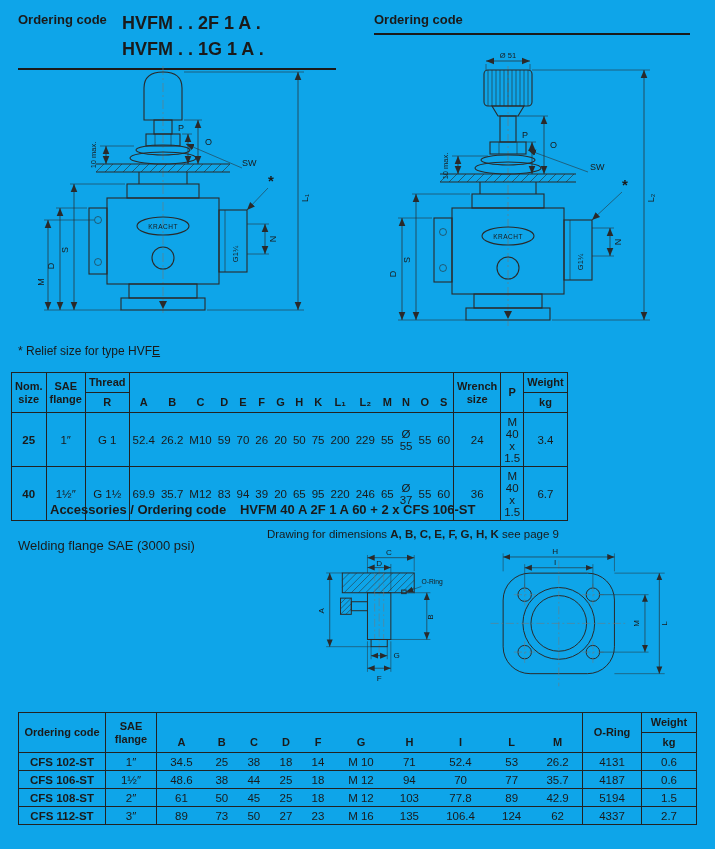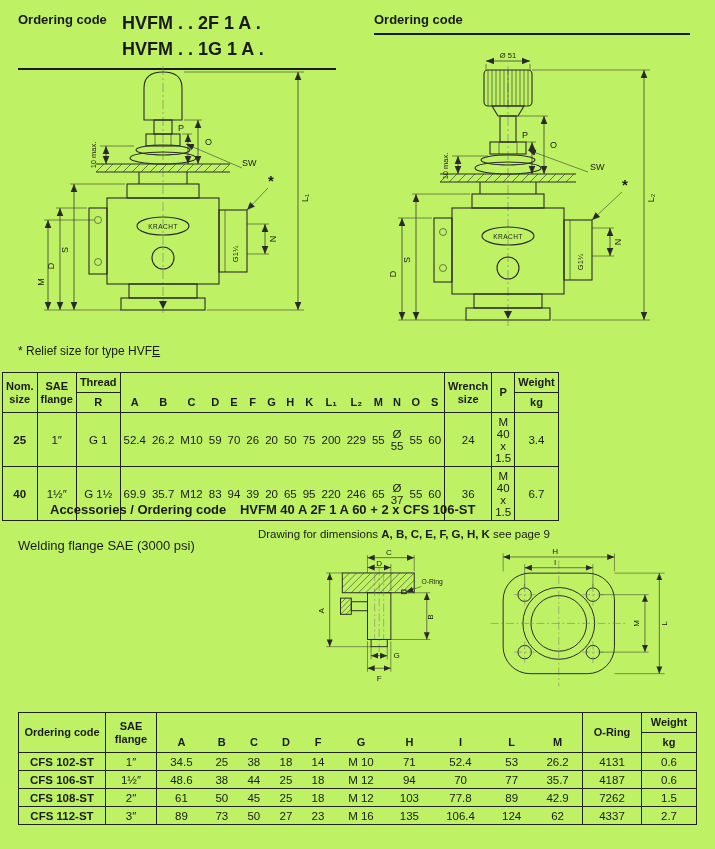--- a/index.html
+++ b/index.html
@@ -1,16 +1,16 @@
 <!DOCTYPE html>
 <html><head>
 <meta charset="utf-8">
 <style>
   html,body{margin:0;padding:0;background:#fff;}
-  .page{position:relative;width:715px;height:849px;background:#bef264;color:#1a1a1a;
+  .page{position:relative;width:715px;height:849px;background:#0ea5e9;color:#1a1a1a;
         font-family:"Liberation Sans",sans-serif;overflow:hidden;}
   .abs{position:absolute;}
   
   .oc-block{display:flex;align-items:flex-start;border-bottom:2px solid #1a1a1a;padding-bottom:6px;}
   .oc-label{font-size:13px;font-weight:bold;width:104px;padding-top:2px;}
   .oc-codes{font-size:18px;font-weight:bold;line-height:1.45;}
   
   .note{font-size:12px;}
   .ul{text-decoration:underline;}
   .heading{font-weight:bold;font-size:13px;}
@@ -193,21 +193,21 @@
     <line class="ext" x1="214" y1="178" x2="236" y2="178"></line>
       <line class="ext" x1="214" y1="206" x2="236" y2="206"></line>
     <line class="dim" x1="232" y1="178" x2="232" y2="206" marker-start="url(#ar2)" marker-end="url(#ar2)"></line>
     <text transform="translate(243,192) rotate(-90)" text-anchor="middle">N</text>
   </svg>
 
   <div class="abs note" style="left:18px;top:344px;">
     <span>* Relief size for type HVF</span><span class="ul">E</span>
   </div>
 
-  <div class="abs" style="left:2px;top:372px;width:548px;">
+  <div class="abs" style="left:11px;top:372px;width:548px;">
     <table class="dtable t1">
       <thead>
         <tr>
           <th rowspan="2" class="vr w-nom">Nom. size</th>
           <th rowspan="2" class="vr w-sae">SAE flange</th>
           <th class="vr">Thread</th>
           <th colspan="15" class="vr nb"></th>
           <th rowspan="2" class="vr w-wr">Wrench size</th>
           <th rowspan="2" class="vr w-p">P</th>
           <th class="w-wt">Weight</th>
@@ -434,21 +434,21 @@
             <td class="c2">61</td>
             <td class="c3">50</td>
             <td class="c4">45</td>
             <td class="c5">25</td>
             <td class="c6">18</td>
             <td class="c7">M 12</td>
             <td class="c8">103</td>
             <td class="c9">77.8</td>
             <td class="c10">89</td>
             <td class="c11">42.9</td>
-            <td class="c12">7262</td>
+            <td class="c12">5194</td>
             <td class="c13">1.5</td>
           </tr>
           <tr>
             <td class="c0">CFS 112-ST</td>
             <td class="c1">3″</td>
             <td class="c2">89</td>
             <td class="c3">73</td>
             <td class="c4">50</td>
             <td class="c5">27</td>
             <td class="c6">23</td>

